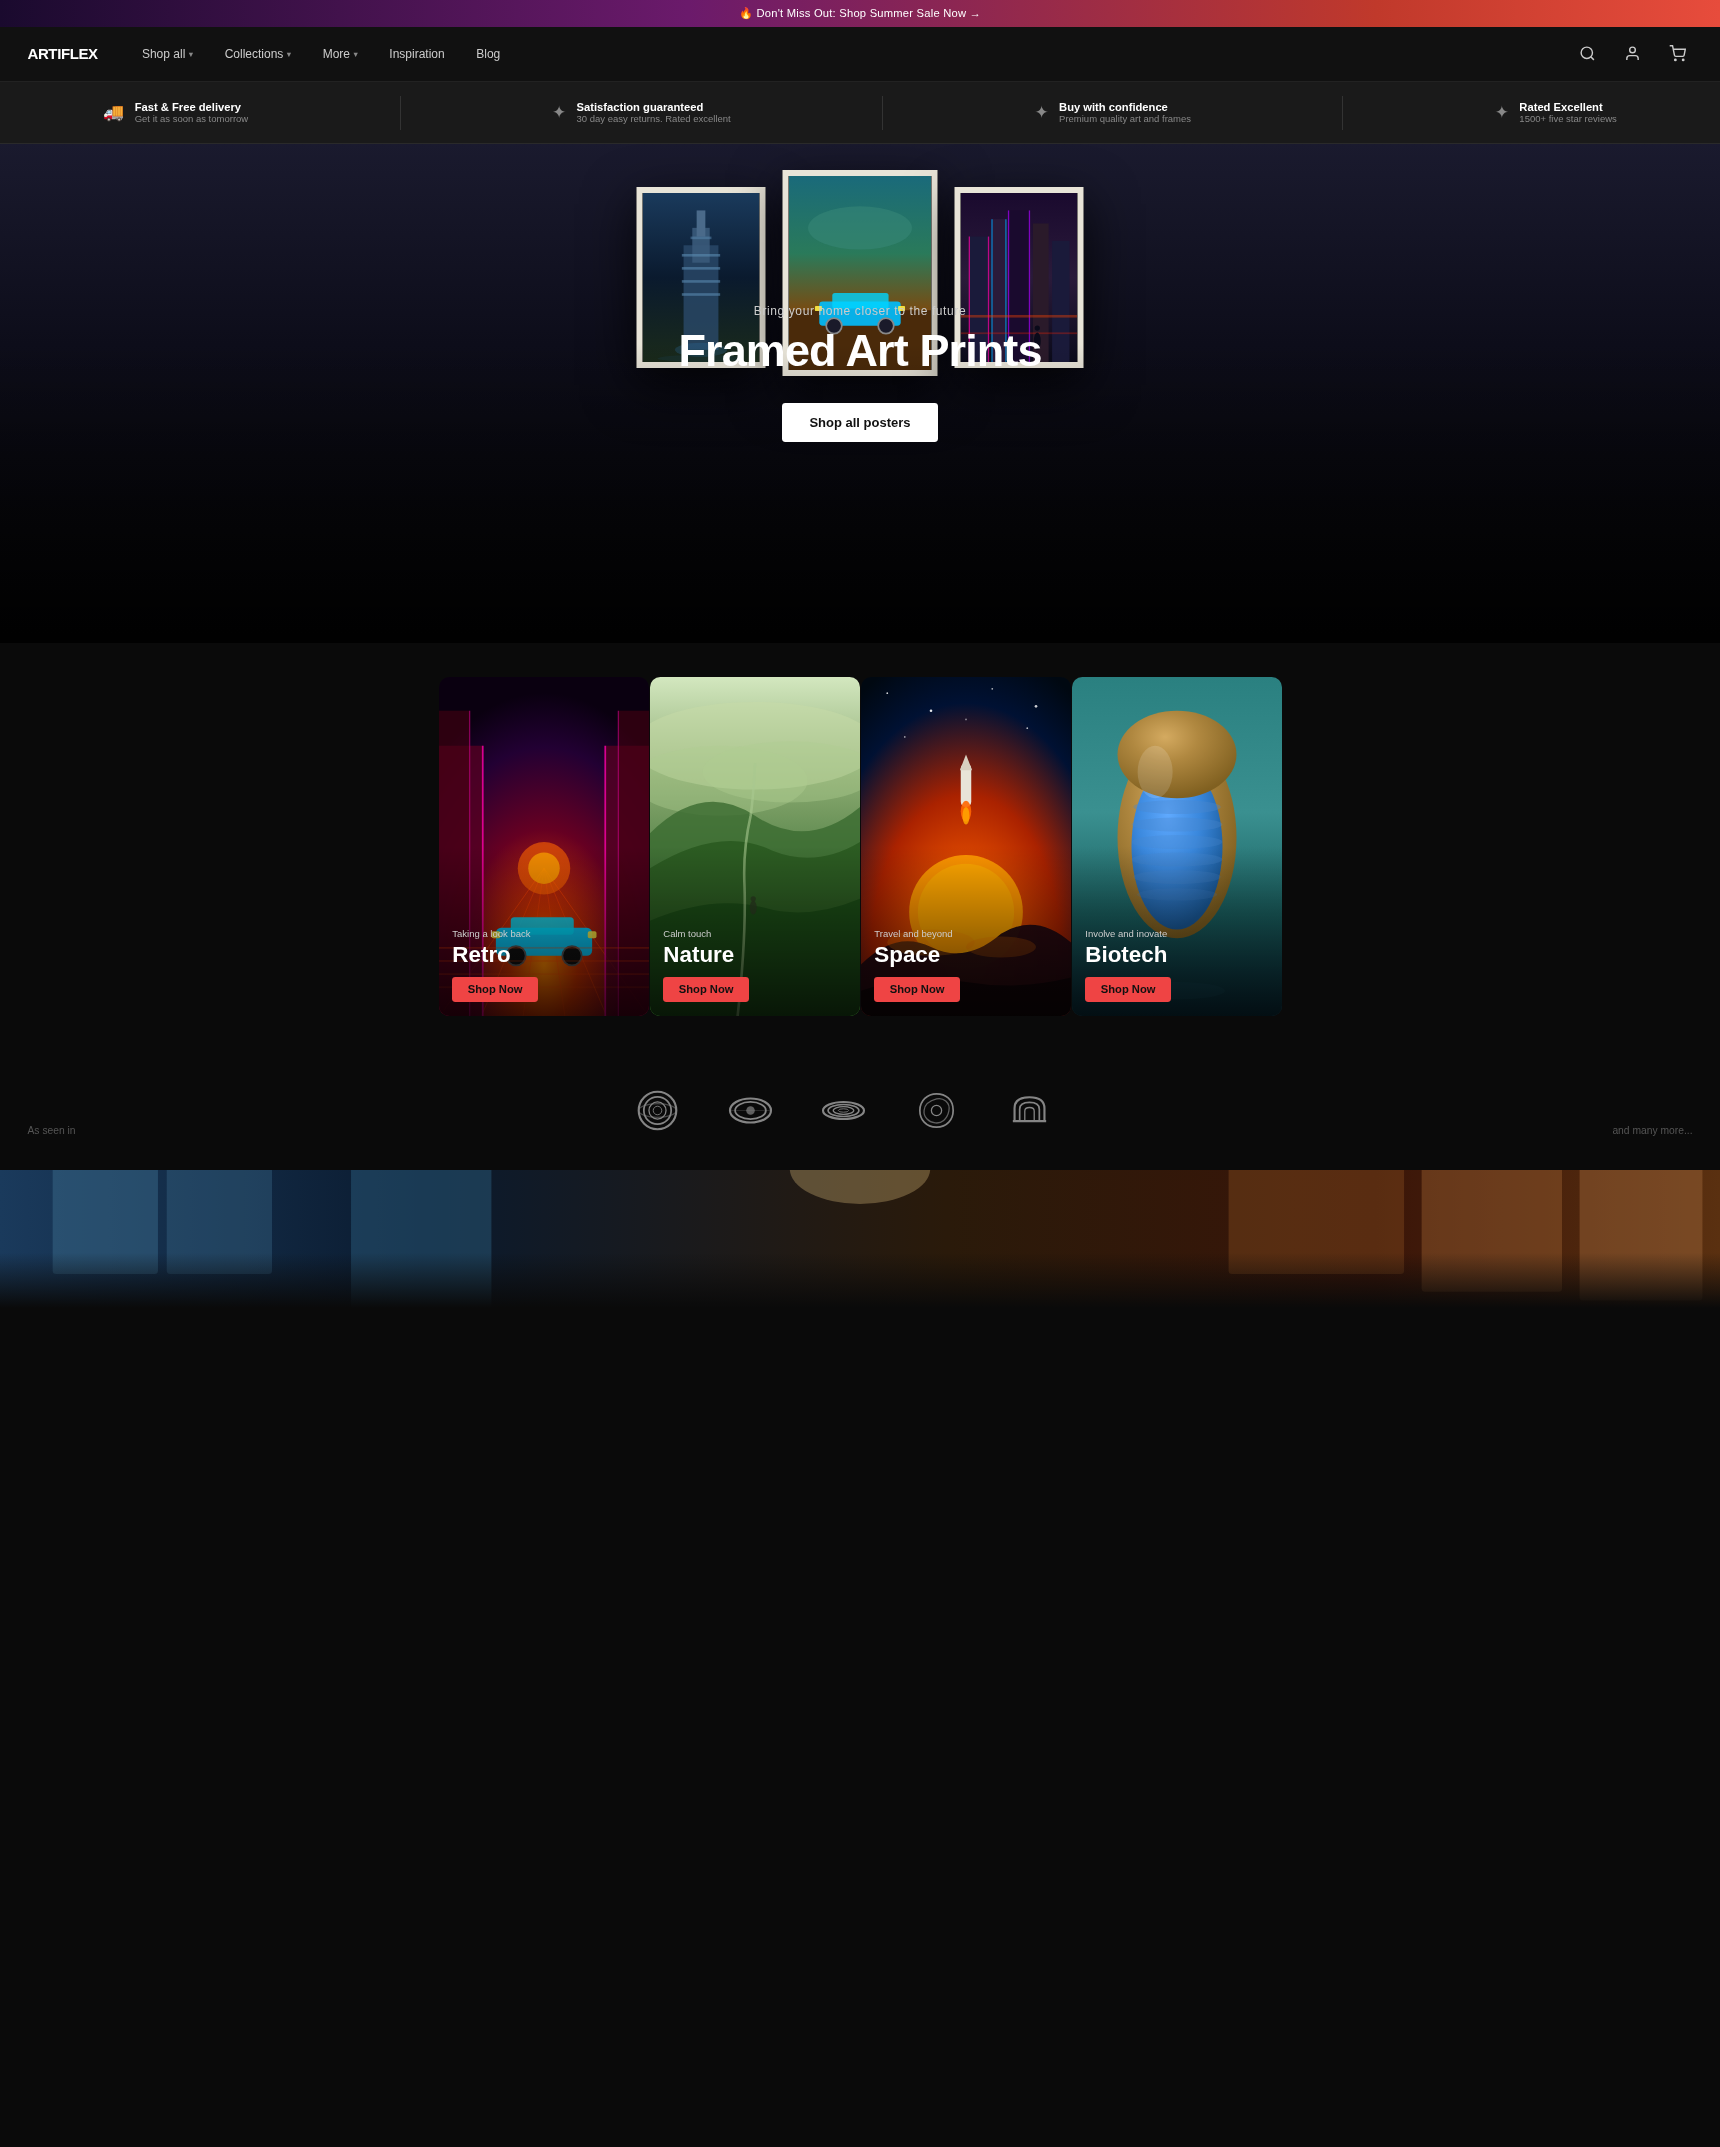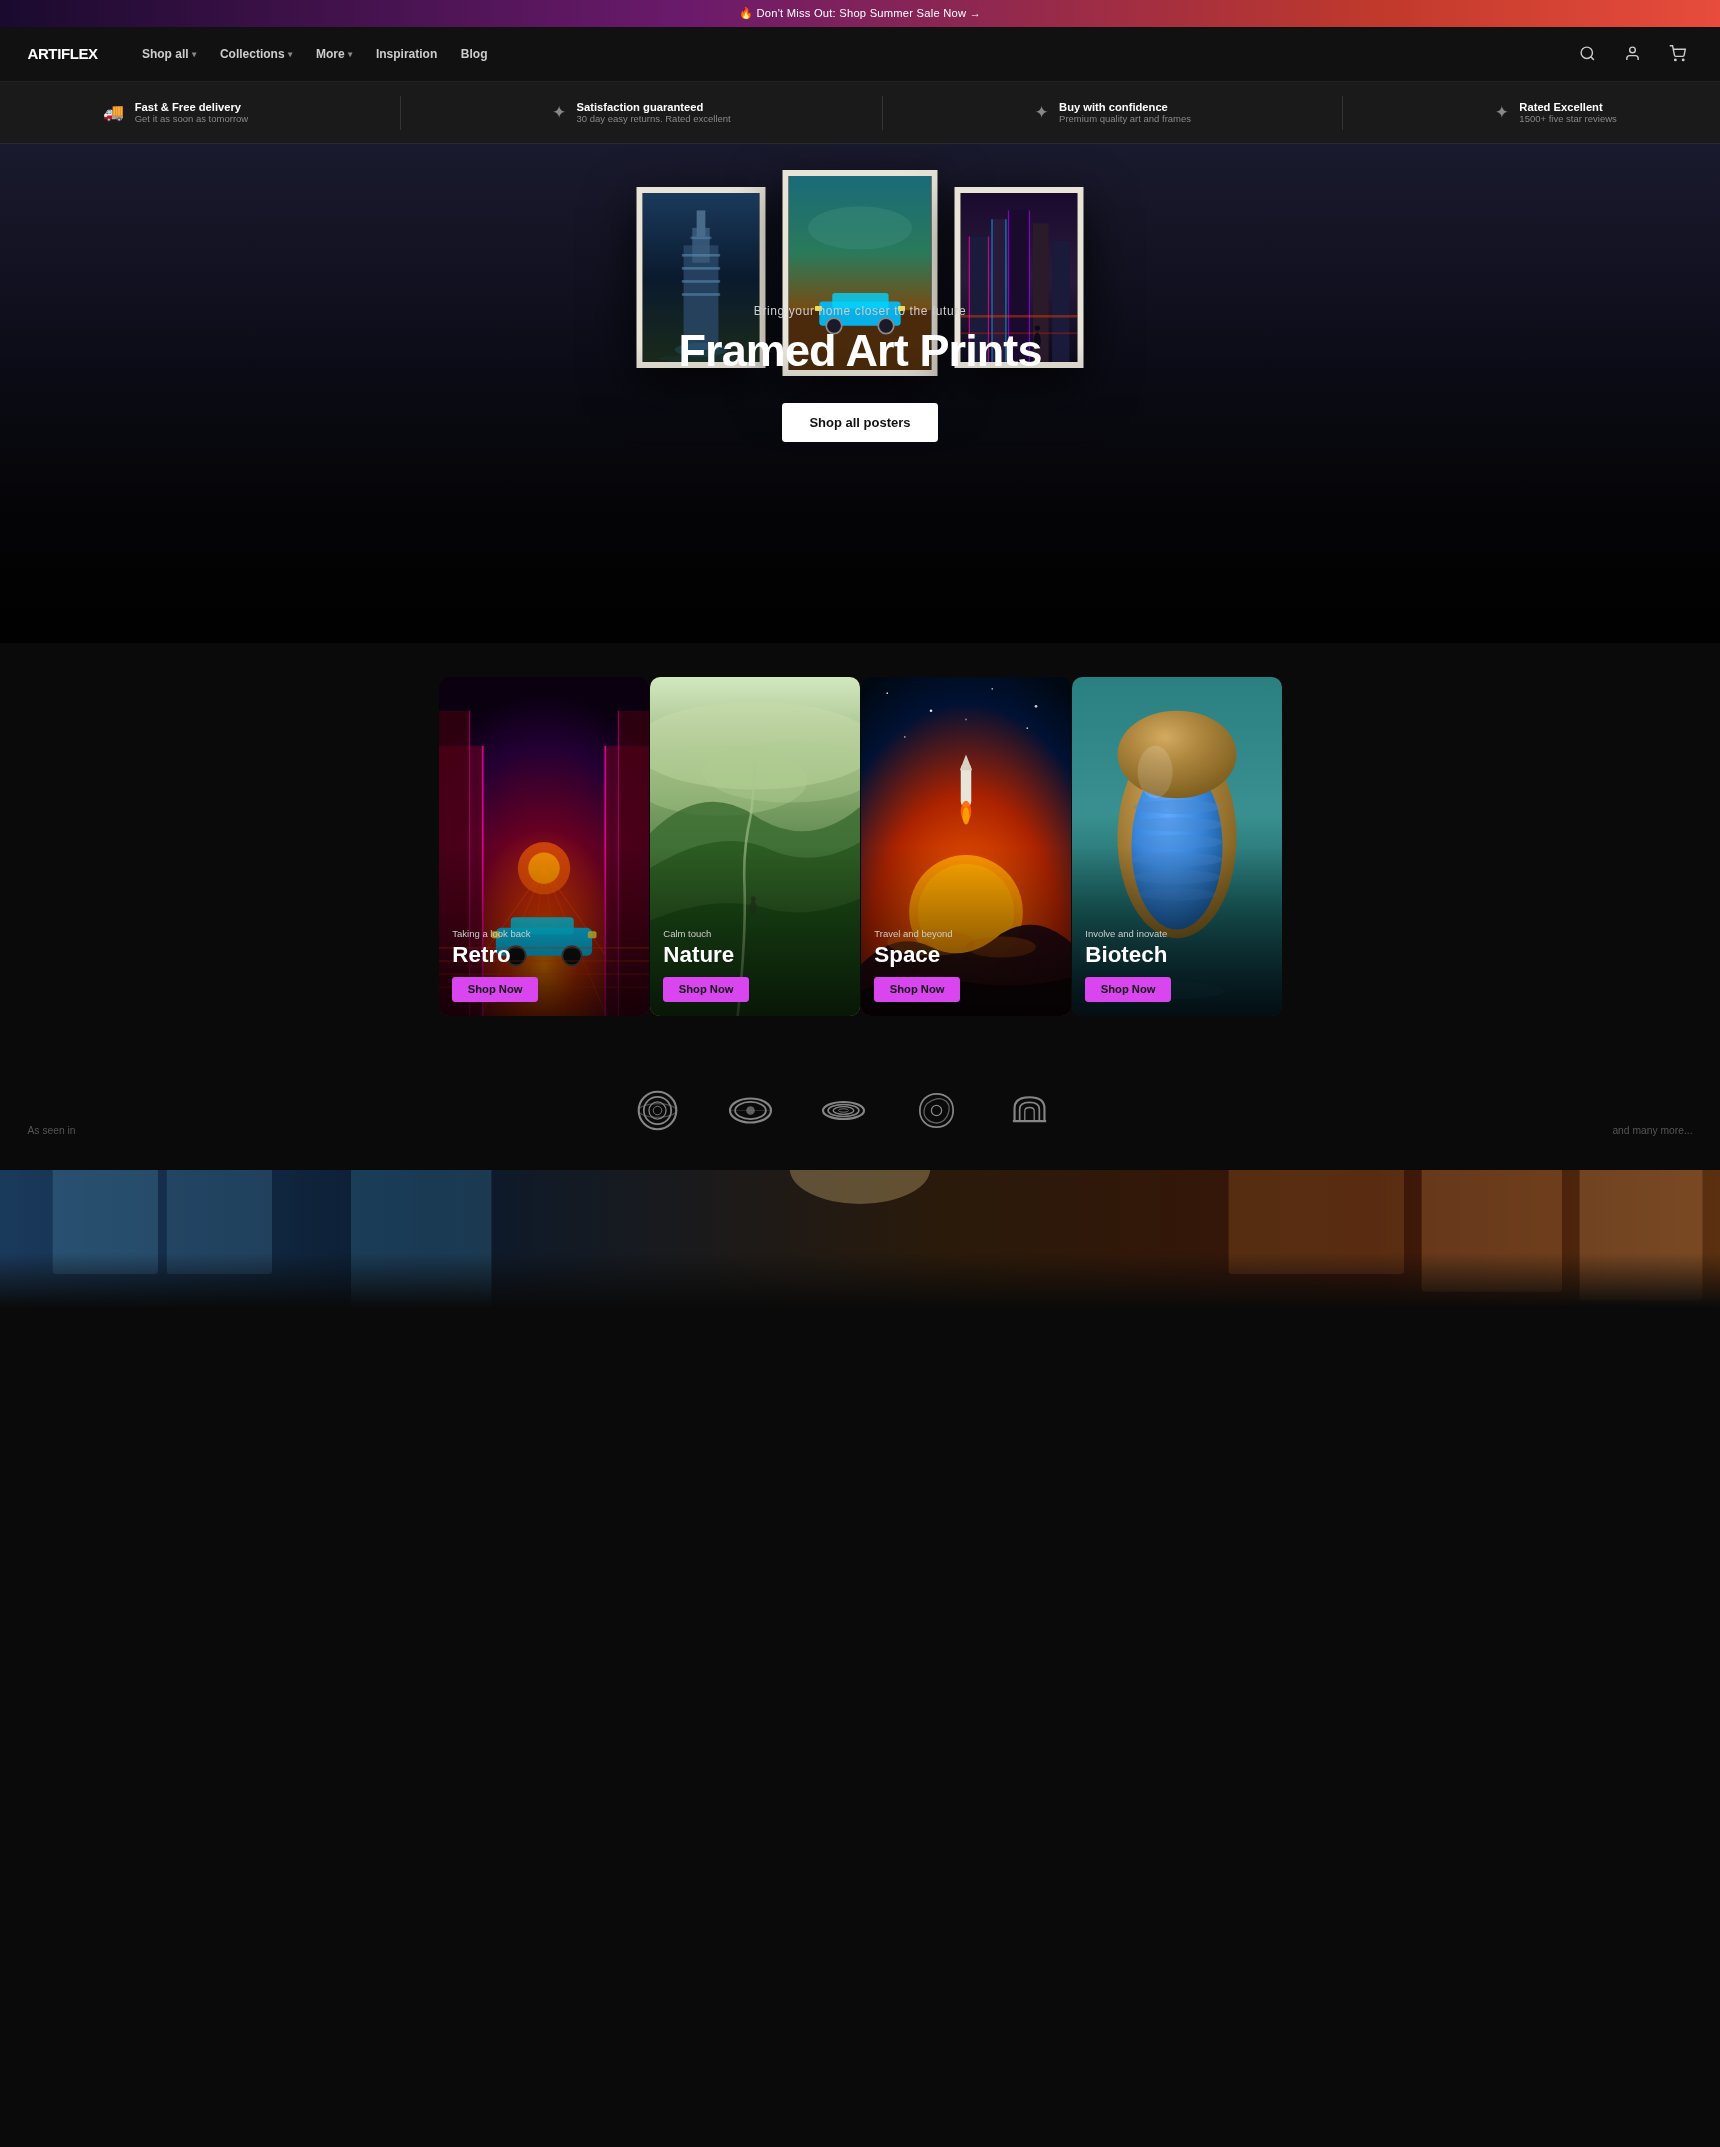--- a/index.html
+++ b/index.html
@@ -28,23 +28,22 @@
       font-size: 15px;
       font-weight: 800;
       color: #fff;
       letter-spacing: -0.4px;
       margin-right: 34px;
       text-transform: uppercase;
     }
     .nav-links {
       display: flex;
       align-items: center;
-      gap: 3px;
+      gap: 11px;
       flex: 1;
-      font-weight: bold;
     }
     .nav-item {
       display: flex;
       align-items: center;
       gap: 3.4px;
       padding: 6.9px 10.3px;
       color: #ccc;
       font-size: 12px;
       cursor: pointer;
       border-radius: 5.2px;
@@ -205,21 +204,21 @@
       color: #ccc;
       margin-bottom: 3.4px;
     }
     .card-title {
       font-size: 22.4px;
       font-weight: 800;
       color: #fff;
       margin-bottom: 8.6px;
     }
     .card-btn {
-      background: #d946ef;
+      background: #ef4444;
       color: #111;
       border: none;
       padding: 6.9px 15.5px;
       font-size: 11.2px;
       font-weight: 600;
       border-radius: 3.4px;
       cursor: pointer;
       text-align: center;
     }
 

